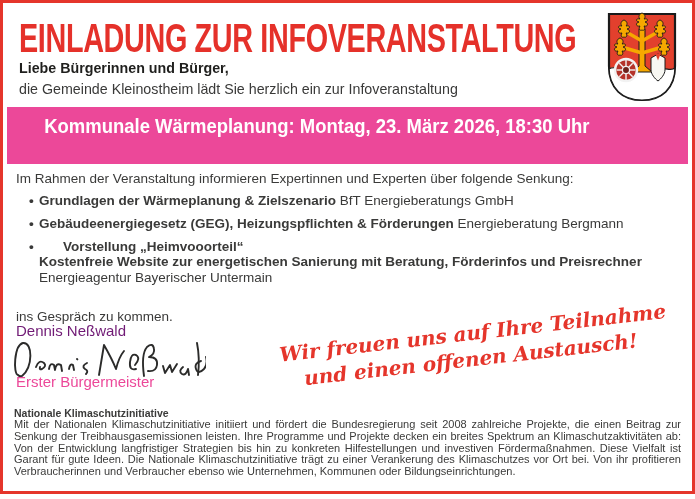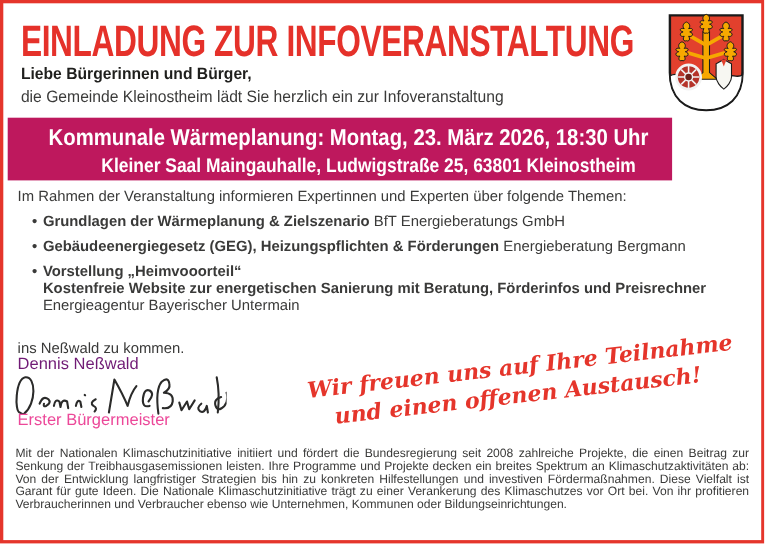--- a/index.html
+++ b/index.html
@@ -36,43 +36,43 @@
   }
   .greeting-line {
     left:19px; top:80px;
     font-size:15px; color:#3a3a39;
     transform:scaleX(0.95); transform-origin:left top;
     white-space:nowrap;
   }
   .coat { left:605px; top:11px; }
 
   .banner {
-    left:7px; top:107px; width:604px; height:57px;
-    background:#be185d;
-    color:#ffffff; text-align:right;
+    left:7px; top:107px; width:681px; height:57px;
+    background:#ec4899;
+    color:#ffffff; text-align:left;
     padding-top:7px;
   }
   .banner-line1 {
     font-size:21px; font-weight:bold; white-space:nowrap;
     display:inline-block; transform:scaleX(0.88); transform-origin:center top;
   }
   .banner-line2 {
     font-size:18px; font-weight:bold; white-space:nowrap;
     display:inline-block; transform:scaleX(0.88); transform-origin:center top;
     margin-top:2px;
   }
 
   .body-text { color:#3a3a39; font-size:13.5px; white-space:nowrap; }
   .intro { left:16px; top:171px; }
   .bullet-row { display:flex; }
   .bullet-dot { width:10px; font-weight:bold; color:#3a3a39; font-size:13.5px; }
   .bullet-dot::before { content:"•"; }
   .b1 { left:29px; top:193px; }
   .b2 { left:29px; top:216px; }
-  .b3 { left:29px; top:239px; }
+  .b3 { left:29px; top:239px;gap:24px; }
   .b3l2 { left:39px; top:254px; font-weight:bold; }
   .b3l3 { left:39px; top:270px; }
   .bold-part { font-weight:bold; }
   .closing1 { left:16px; top:292px; }
   .closing2 { left:16px; top:309px; }
 
   .sig-name  { left:16px; top:322px; font-size:15px; color:#701a75; }
   .sig-svg   { left:11px; top:335px; }
   .sig-title { left:16px; top:373px; font-size:15px; color:#ec4899; }
 
@@ -137,43 +137,42 @@
       </g>
       <circle cx="21" cy="59" r="3.6" fill="#6e211b" stroke="#f2f2f2" stroke-width="1.3"></circle>
 
       <path d="M53,43 L60,47 L60,59 C60,63 56,68 53,70 C50,68 46,63 46,59 L46,47 Z" fill="#f7f7f2" stroke="#1a1a1a" stroke-width="1"></path>
       <path d="M50.5,43 L53,49.5 L55.5,43 Z" fill="#e2402d"></path>
     </svg>
   </div>
 
   <div class="abs banner">
     <div><span class="banner-line1">Kommunale Wärmeplanung: Montag, 23. März 2026, 18:30 Uhr</span></div>
-    <div><span class="banner-line2">Kleiner Saal Maingauhalle, Ludwigstraße 25, 63801 Kleinostheim</span></div>
-  </div>
-
-  <div class="abs body-text intro">Im Rahmen der Veranstaltung informieren Expertinnen und Experten über folgende Themen:</div>
+  </div>
+
+  <div class="abs body-text intro">Im Rahmen der Veranstaltung informieren Expertinnen und Experten über folgende Senkung:</div>
 
   <div class="abs body-text b1 bullet-row">
     <span class="bullet-dot"></span>
     <span><span class="bold-part">Grundlagen der Wärmeplanung &amp; Zielszenario</span><span> BfT Energieberatungs GmbH</span></span>
   </div>
 
   <div class="abs body-text b2 bullet-row">
     <span class="bullet-dot"></span>
     <span><span class="bold-part">Gebäudeenergiegesetz (GEG), Heizungspflichten &amp; Förderungen</span><span> Energieberatung Bergmann</span></span>
   </div>
 
   <div class="abs body-text b3 bullet-row">
     <span class="bullet-dot"></span>
     <span class="bold-part">Vorstellung „Heimvooorteil“</span>
   </div>
   <div class="abs body-text b3l2">Kostenfreie Website zur energetischen Sanierung mit Beratung, Förderinfos und Preisrechner</div>
   <div class="abs body-text b3l3">Energieagentur Bayerischer Untermain</div>
 
-  <div class="abs body-text closing2">ins Neßwald zu kommen.</div>
+  <div class="abs body-text closing2">ins Gespräch zu kommen.</div>
 
   <div class="abs sig-name">Dennis Neßwald</div>
   <div class="abs sig-svg">
     <svg width="195" height="46" viewBox="0 0 195 46">
       <g fill="none" stroke="#2b2b2a" stroke-width="1.9" stroke-linecap="round" stroke-linejoin="round">
         <path d="M7,40 C2,39 3,10 12,8 C22,7 22,32 11,41 C9,42 8,41 7,40"></path>
         <path d="M25,32 q3,-8 8,-4 q3,3 -2,6 q-3,1 -2,-2"></path>
         <path d="M38,34 q1,-7 5,-4 l1,5 q1,-8 6,-5 l1,6"></path>
         <path d="M58,34 q1,-6 4,-4 l1,5"></path>
         <path d="M66,24 l0.4,0.4"></path>
@@ -189,15 +188,16 @@
     </svg>
   </div>
   <div class="abs sig-title">Erster Bürgermeister</div>
 
   <div class="abs script-note">
     <div class="l1">Wir freuen uns auf Ihre Teilnahme</div>
     <div class="l2">und einen offenen Austausch!</div>
   </div>
 
   <div class="abs footer">
+    <div class="footer-heading">Nationale Klimaschutzinitiative</div>
     <div class="footer-text">Mit der Nationalen Klimaschutzinitiative initiiert und fördert die Bundesregierung seit 2008 zahlreiche Projekte, die einen Beitrag zur Senkung der Treibhausgasemissionen leisten. Ihre Programme und Projekte decken ein breites Spektrum an Klimaschutzaktivitäten ab: Von der Entwicklung langfristiger Strategien bis hin zu konkreten Hilfestellungen und investiven Fördermaßnahmen. Diese Vielfalt ist Garant für gute Ideen. Die Nationale Klimaschutzinitiative trägt zu einer Verankerung des Klimaschutzes vor Ort bei. Von ihr profitieren Verbraucherinnen und Verbraucher ebenso wie Unternehmen, Kommunen oder Bildungseinrichtungen.</div>
   </div>
 </div>
 
 </body></html>

